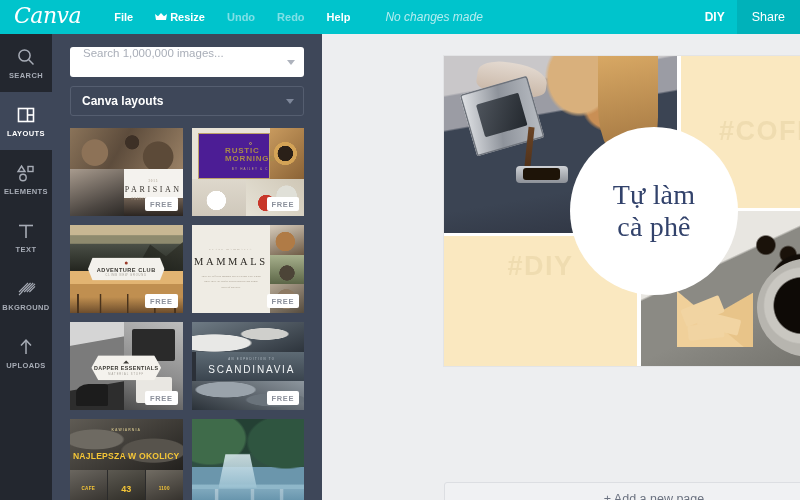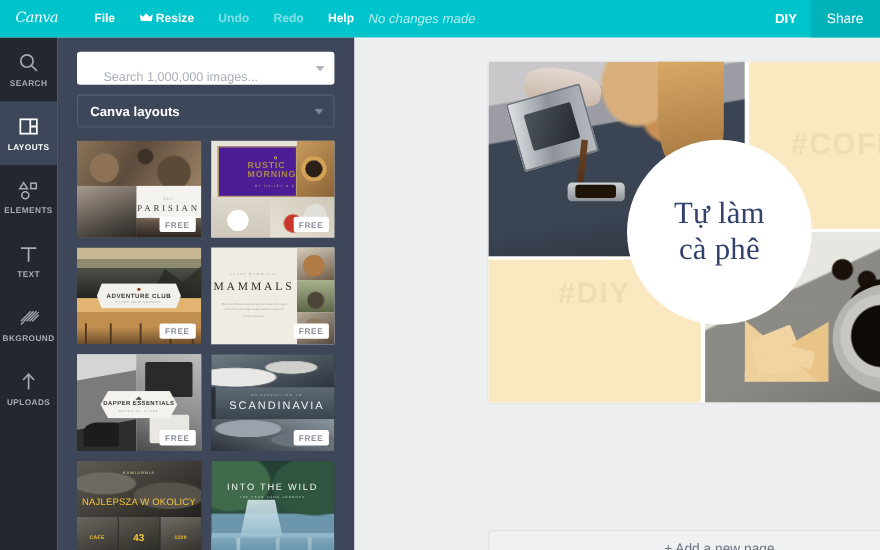--- a/index.html
+++ b/index.html
@@ -16,39 +16,39 @@
     position: absolute; top: 0; left: 0; width: 800px; height: 34px;
     background: #00c4cc;
     display: flex; align-items: center;
     z-index: 40;
   }
   .logo {
     margin-left: 14px; margin-right: 22px;
     color: #ffffff;
     font-family: "DejaVu Serif", serif;
     font-style: italic;
-    font-size: 13px;
+    font-size: 22px;
     letter-spacing: -0.5px;
     font-weight: 400;
     cursor: pointer;
     line-height: 1;
     padding-bottom: 2px;
     text-align: right;
   }
   .menu { display: flex; align-items: center; gap: 0px; }
   .menu-item {
     color: #ffffff; font-size: 11px; font-weight: bold;
     padding: 0 11px; cursor: pointer; white-space: nowrap;
     line-height: 34px;
   }
   .menu-item.dim { color: #7fe0e6; font-weight: bold; }
   .crown { display: inline-block; vertical-align: -1px; margin-right: 3px; }
   .nochanges {
     color: #b4edf0; font-size: 12px; font-style: italic;
-    margin-left: 2px; white-space: nowrap;
+    margin-left: 24px; white-space: nowrap;
   }
   .topbar-right {
     position: absolute; right: 0; top: 0; height: 34px;
     display: flex; align-items: center;
   }
   .diy-label {
     color: #ffffff; font-size: 12px; font-weight: bold;
     padding: 0 12px; cursor: pointer;
   }
   .share-btn {
@@ -84,21 +84,21 @@
   .panel {
     position: absolute; top: 34px; left: 52px; width: 270px; height: 466px;
     background: #3e4759;
     overflow: hidden;
     z-index: 20;
   }
   .search-wrap { padding: 13px 18px 0 18px; }
   .search-box {
     position: relative;
     height: 30px; background: #ffffff; border-radius: 3px;
-    display: flex; align-items: flex-end; padding: 0 24px 0 24px;
+    display: flex; align-items: flex-start; padding: 0 24px 0 13px;
   }
   .search-box input {
     border: 0; outline: 0; width: 100%;
     font-size: 11.5px; color: #5a6273;
     font-family: "Liberation Sans", sans-serif;
     background: transparent;
   }
   .search-box input::placeholder { color: #a9aeb8; }
   .caret {
     position: absolute; right: 9px; top: 50%;
@@ -350,21 +350,21 @@
     position: absolute; left: 0; top: 0; width: 100%; height: 58%;
     background:
       radial-gradient(ellipse at 22% 40%, #6e6a62 0 22%, transparent 24%),
       radial-gradient(ellipse at 74% 62%, #57534c 0 26%, transparent 28%),
       linear-gradient(150deg, #5f5b54, #23211e);
     display: flex; flex-direction: column; align-items: center; justify-content: center;
   }
   .t7 .n0 { font-size: 3.4px; letter-spacing: 1.1px; color: #d9c98e; font-weight: bold; opacity: 0.85; }
   .t7 .n1 {
     font-size: 8.6px; letter-spacing: 0.2px; color: #f5c637;
-    font-weight: normal; margin-top: 19px; white-space: nowrap;
+    font-weight: bold; margin-top: 19px; white-space: nowrap;
   }
   .t7 .cells {
     position: absolute; left: 0; bottom: 0; width: 100%; height: 42%;
     display: flex; gap: 1.5px;
   }
   .t7 .cell {
     flex: 1; position: relative;
     display: flex; align-items: center; justify-content: center;
     overflow: hidden;
   }
@@ -746,24 +746,20 @@
           <div class="cell c3">
             <span class="cnum sm">1100</span>
           </div>
         </div>
       </div>
 
       <div class="thumb t8">
         <div class="scene"></div>
         <div class="fall"></div>
         <div class="water"></div>
-        <div class="txt">
-          <div class="w1">INTO THE WILD</div>
-          <div class="w2">THE YEAR LONG JOURNEY</div>
-        </div>
       </div>
 
     </div>
   </div>
 
   <div class="workspace">
 
     <div class="canvas-wrap">
 
       <div class="grid-cell cell-tl">

